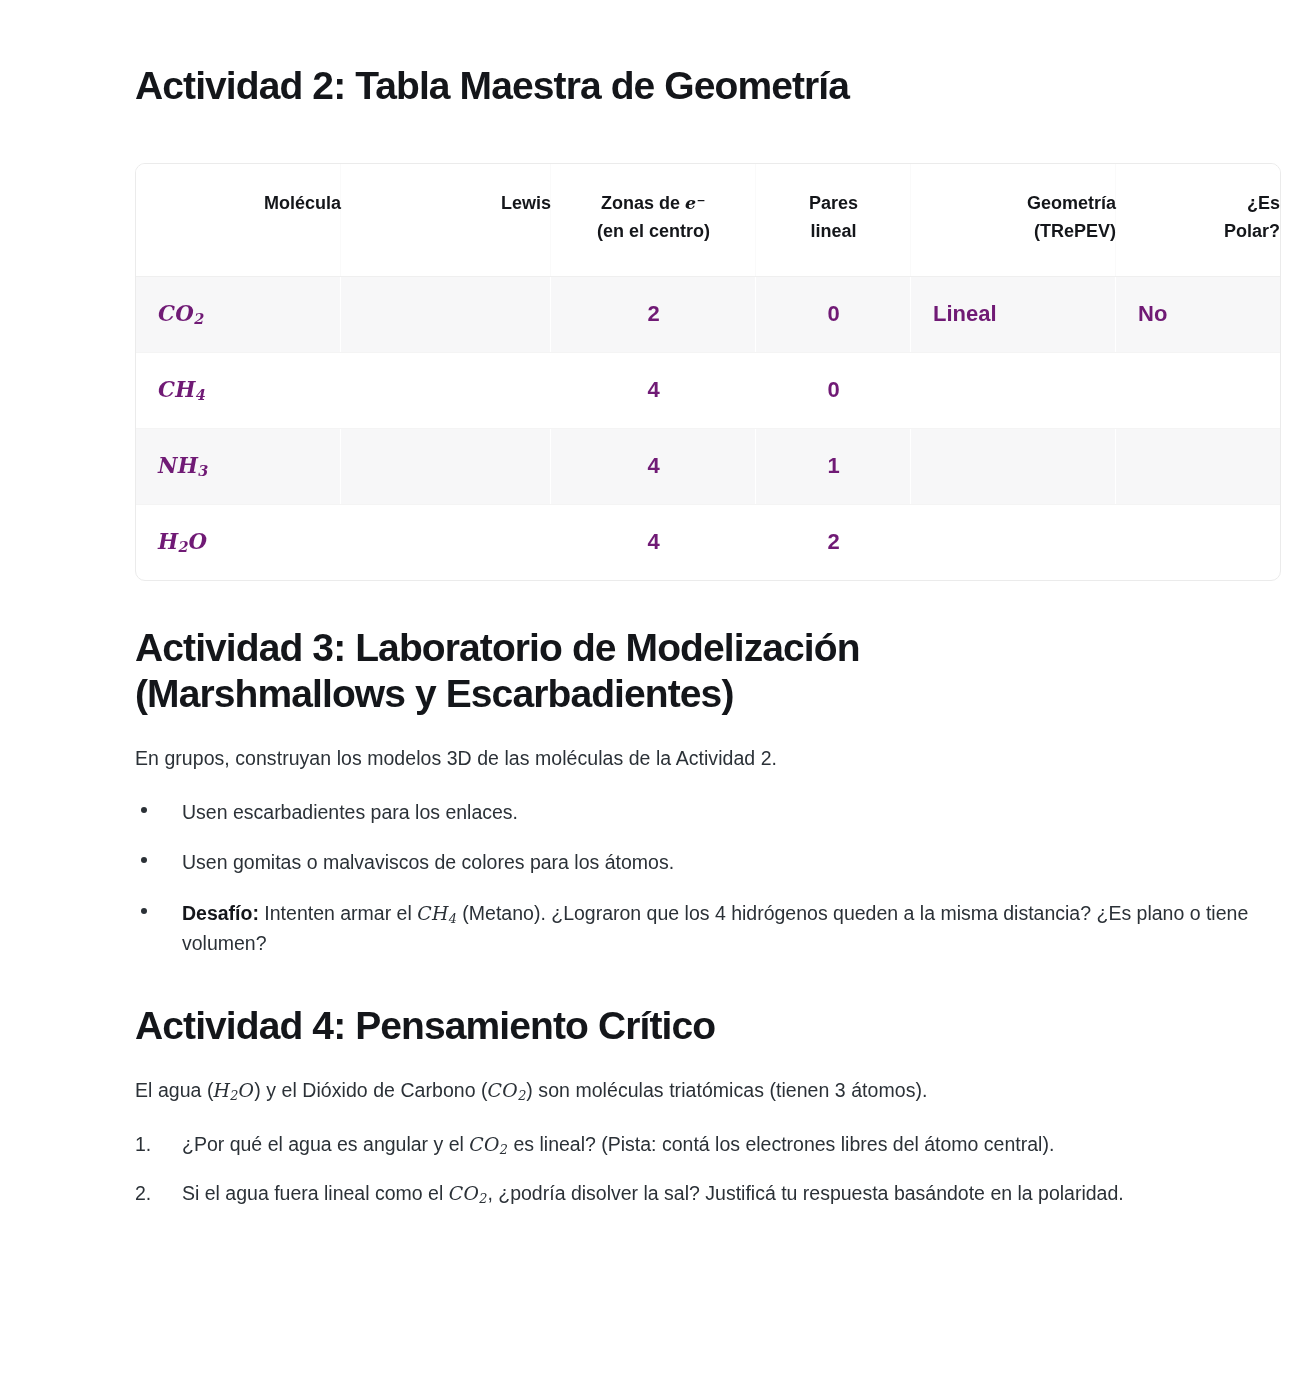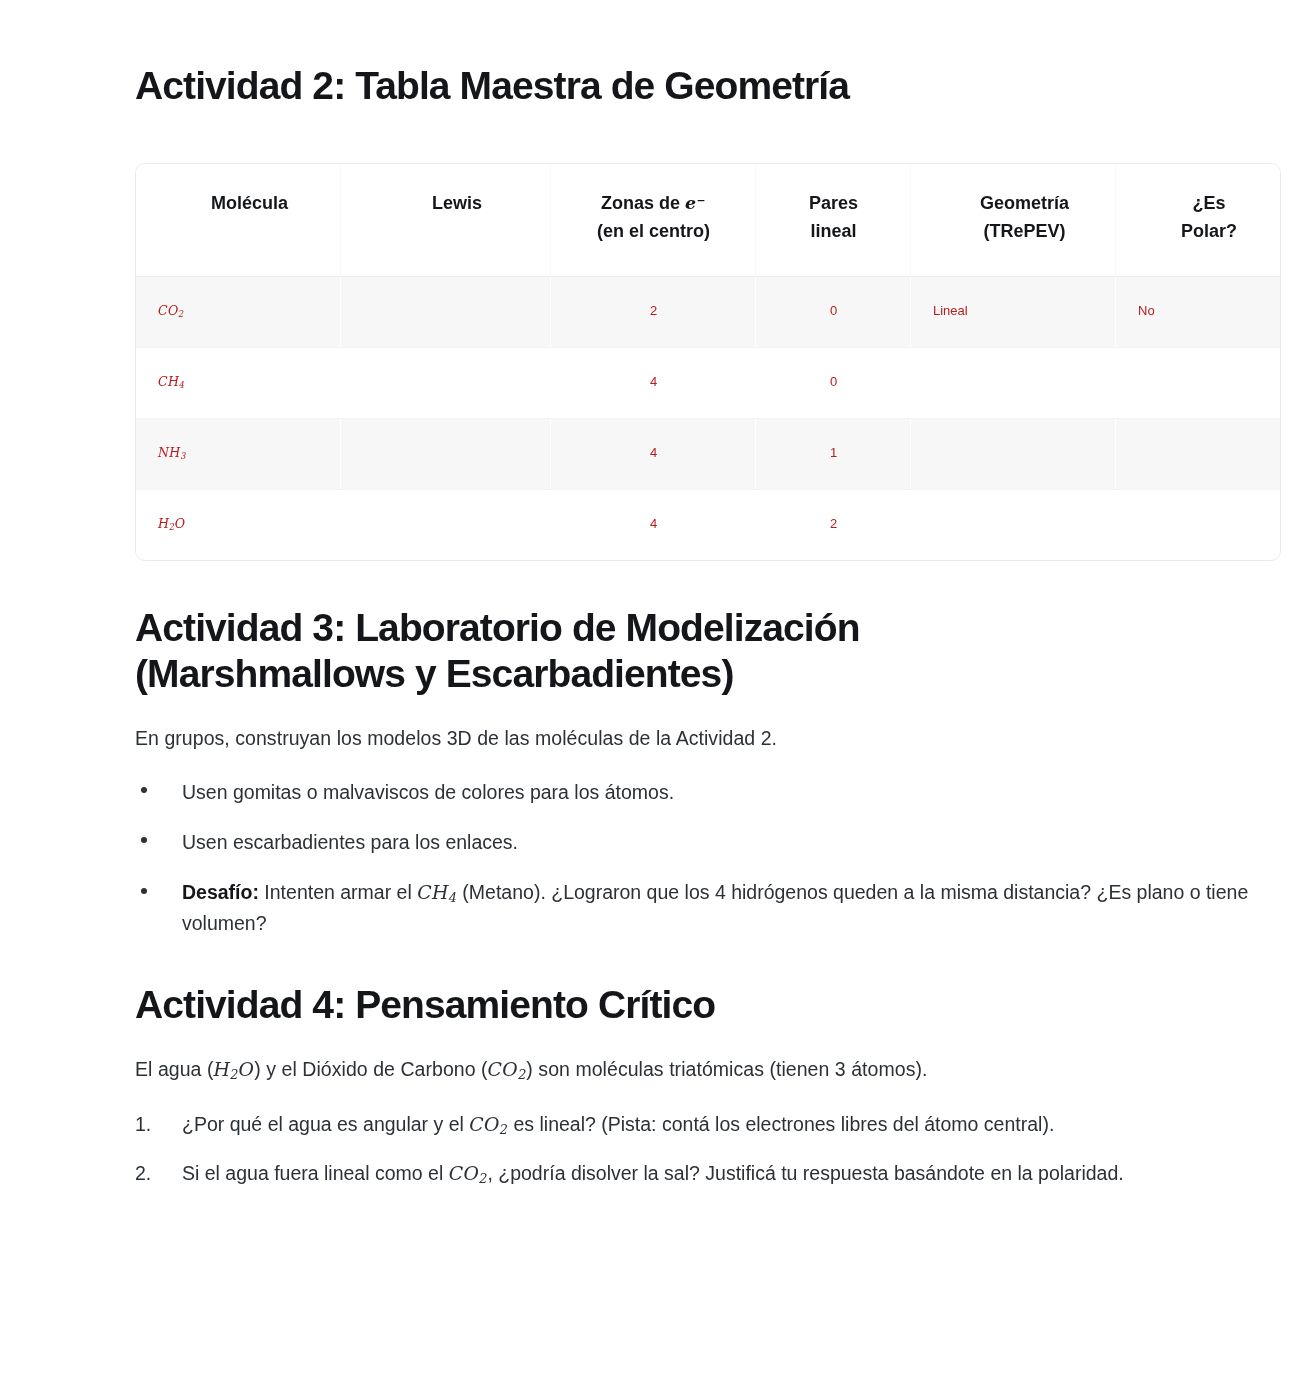--- a/index.html
+++ b/index.html
@@ -79,45 +79,46 @@
     table-layout: fixed;
   }
   table.geo col.c1 { width: 205px; }
   table.geo col.c2 { width: 210px; }
   table.geo col.c3 { width: 205px; }
   table.geo col.c4 { width: 155px; }
   table.geo col.c5 { width: 205px; }
   table.geo col.c6 { width: 164px; }
 
   table.geo th {
-    text-align: center;
+    text-align: right;
     font-size: 18px;
     font-weight: 700;
     color: #14161a;
     padding: 26px 0 30px 22px;
     vertical-align: top;
     line-height: 1.55;
     background: #ffffff;
     border-bottom: 1px solid #efefef;
   }
   table.geo th .hd2 { display: block; }
 
   table.geo td {
-    font-size: 13px;
-    color: #b91c1c;
+    font-size: 22px;
+    color: #701a75;
     padding: 20px 0 22px 22px;
     vertical-align: middle;
     height: 28px;
     line-height: 1.5;
     border-bottom: 1px solid #f4f4f4;
+    font-weight: bold;
   }
   table.geo tbody tr:last-child td { border-bottom: none; }
   table.geo tbody tr.alt td { background: #f7f7f8; }
 
-  table.geo td.center, table.geo th.center { padding-left: 0; }
+  table.geo td.center, table.geo th.center { text-align: center; padding-left: 0; }
   table.geo td.num { text-align: center; padding-left: 0; }
 
   
   table.geo tbody tr.alt td.div-r { box-shadow: inset -1px 0 0 #ffffff; }
   table.geo thead th.div-r { box-shadow: inset -1px 0 0 #fafafa; }
 
   
   ul.bullets {
     list-style: none;
     margin: 24px 0 0 0;
@@ -276,25 +277,25 @@
       <span>(Marshmallows y Escarbadientes)</span>
     </h1>
 
     <div class="spacer-p"></div>
 
     <p class="body-text">En grupos, construyan los modelos 3D de las moléculas de la Actividad 2.</p>
 
     <ul class="bullets">
       <li>
         <span class="dot"></span>
+        <span>Usen escarbadientes para los enlaces.</span>
+      </li>
+      <li>
+        <span class="dot"></span>
         <span>Usen gomitas o malvaviscos de colores para los átomos.</span>
-      </li>
-      <li>
-        <span class="dot"></span>
-        <span>Usen escarbadientes para los enlaces.</span>
       </li>
       <li>
         <span class="dot"></span>
         <b>Desafío:</b><span> Intenten armar el </span><span class="math">CH<sub>4</sub></span><span> (Metano). ¿Lograron que los 4 hidrógenos queden a la misma distancia? ¿Es plano o tiene volumen?</span>
       </li>
     </ul>
 
     <div class="spacer-sec"></div>
 
     <h1 class="section-heading">Actividad 4: Pensamiento Crítico</h1>

